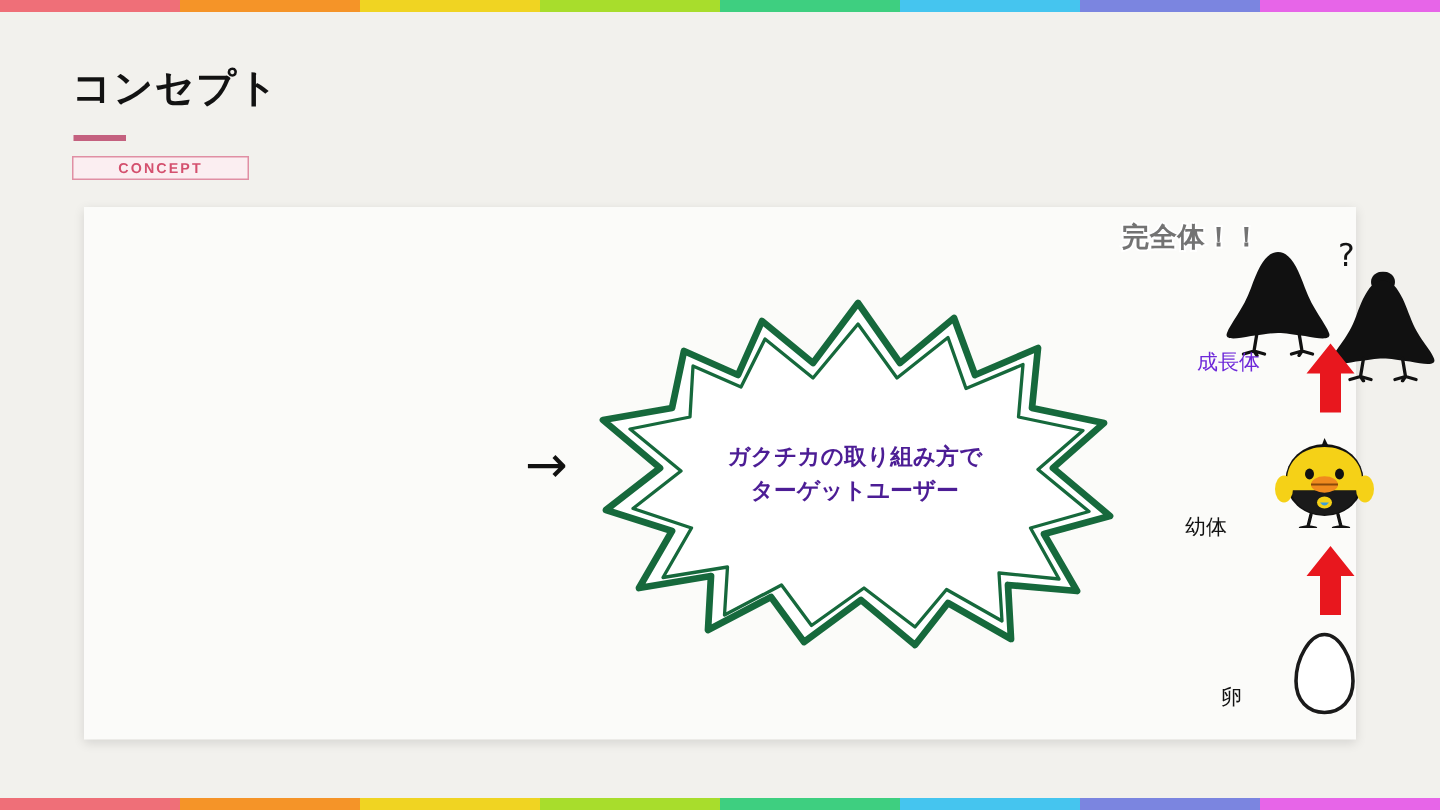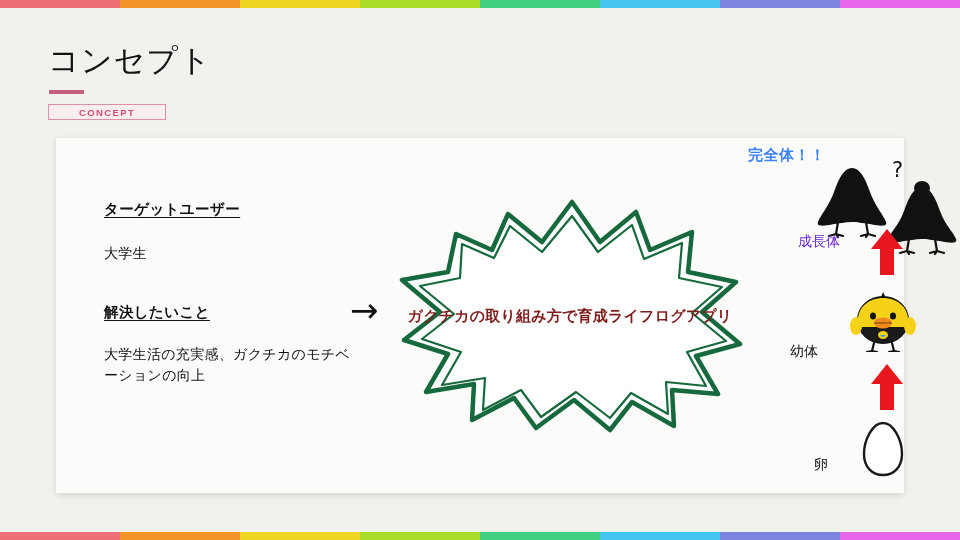--- a/index.html
+++ b/index.html
@@ -31,22 +31,22 @@
   }
   .rainbow-bar.top { top: 0; }
   .rainbow-bar.bottom { bottom: 0; }
   .rainbow-bar .band { flex: 1 1 0; height: 100%; }
 
   
   .page-title {
     position: absolute;
     left: 48px;
     top: 44px;
-    font-size: 31px;
-    font-weight: normal;
+    font-size: 26px;
+    font-weight: bold;
     color: #121212;
     letter-spacing: 1px;
     line-height: 1.1;
     white-space: nowrap;
   }
   .title-rule {
     position: absolute;
     left: 49px;
     top: 90px;
     width: 35px;
@@ -129,46 +129,46 @@
     height: 236px;
   }
   .burst svg { display: block; width: 100%; height: 100%; }
   .burst-text {
     position: absolute;
     left: 0;
     top: 0;
     width: 348px;
     height: 236px;
     display: flex;
-    flex-direction: row;
+    flex-direction: column;
     align-items: center;
     justify-content: center;
     text-align: center;
     font-size: 15px;
     font-weight: bold;
-    color: #7f1d1d;
+    color: #4c1d95;
     line-height: 1.55;
     letter-spacing: 0.2px;
   }
 
   
   .evo {
     position: absolute;
     left: 616px;
     top: 0;
     width: 232px;
     height: 355px;
   }
   .kanzentai {
     position: absolute;
     left: 76px;
     top: 8px;
-    font-size: 15px;
-    font-weight: bold;
-    color: #3b82f6;
+    font-size: 18px;
+    font-weight: bold;
+    color: #737373;
     letter-spacing: 0.5px;
     white-space: nowrap;
     -webkit-text-stroke: 2.5px #ffffff;
     paint-order: stroke fill;
   }
   .qmark {
     position: absolute;
     left: 220px;
     top: 20px;
     font-size: 21px;
@@ -223,46 +223,37 @@
   </div>
 
   <div class="page-title">コンセプト</div>
   <div class="title-rule"></div>
   <div class="concept-badge">
     <span>CONCEPT</span>
   </div>
 
   <div class="card">
 
-    <div class="left-col">
-      <p class="lbl-heading">ターゲットユーザー</p>
-      <div class="gap-a"></div>
-      <p class="lbl-body">大学生</p>
-      <div class="gap-b"></div>
-      <p class="lbl-heading">解決したいこと</p>
-      <div class="gap-c"></div>
-      <p class="lbl-body">大学生活の充実感、ガクチカのモチベーションの向上</p>
-    </div>
 
     <div class="flow-arrow">→</div>
 
     <div class="burst">
       <svg viewBox="0 0 348 236" xmlns="http://www.w3.org/2000/svg">
         <path d="M 60 36 L 96 52 L 112 16 L 146 44 L 176 4 L 204 44 L 240 14 L 254 52 L 296 34 L 292 74
                  L 340 84 L 306 114 L 344 146 L 300 158 L 322 196 L 276 192 L 278 228 L 236 204
                  L 214 232 L 178 202 L 140 230 L 118 200 L 76 222 L 78 186 L 30 194 L 52 156
                  L 8 142 L 44 114 L 6 82 L 52 74 Z" fill="#ffffff" stroke="#16693c" stroke-width="4.5" stroke-linejoin="round"></path>
         <path d="M 66 46 L 98 60 L 114 28 L 146 54 L 176 18 L 202 54 L 236 27 L 248 61 L 286 45 L 283 80
                  L 326 89 L 296 115 L 330 143 L 291 154 L 310 188 L 270 184 L 272 216 L 235 195
                  L 214 220 L 180 194 L 145 219 L 125 192 L 87 212 L 89 180 L 46 187 L 65 154
                  L 26 141 L 58 116 L 24 88 L 64 80 Z" fill="none" stroke="#16693c" stroke-width="2.2" stroke-linejoin="round"></path>
       </svg>
       <div class="burst-text">
         <div>ガクチカの取り組み方で</div>
-        <div>育成ライフログアプリ</div>
+        <div>ターゲットユーザー</div>
       </div>
     </div>
 
     <div class="evo">
 
       <div class="kanzentai">完全体！！</div>
       <div class="qmark">?</div>
 
       <svg class="bird-a" width="76" height="72" viewBox="0 0 76 72">
         <path d="M38 2 C30 2 25 12 20 26 C15 40 6 50 4 56 C2 61 10 60 20 58 C28 57 33 56 38 56

